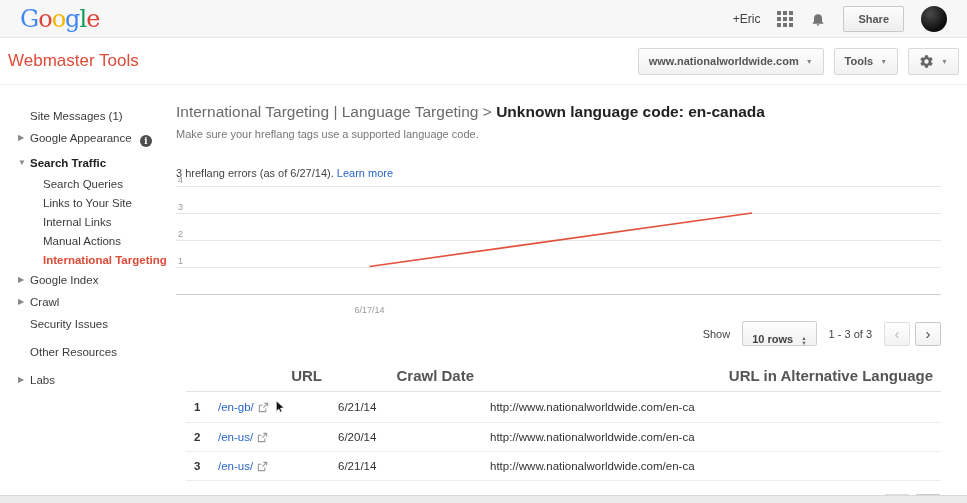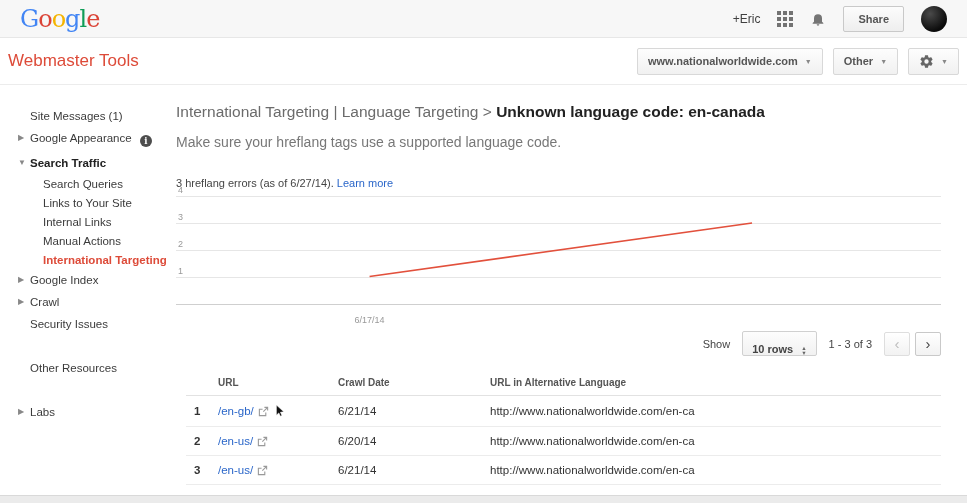--- a/index.html
+++ b/index.html
@@ -30,48 +30,48 @@
   .caret{font-size:7px;color:#888;line-height:1}
   .gear{width:15px;height:15px;display:flex}
 
   
   .sidebar{position:absolute;left:0;top:86px;width:176px;padding:19px 0 0 30px;font-size:11.5px;color:#3b3b3b}
   .side-item{position:relative;padding:5px 0;cursor:pointer;white-space:nowrap}
   .side-item .arrow{position:absolute;left:-12px;top:6px;font-size:8px;color:#888}
   .side-item.child{margin-left:13px;padding:3.5px 0}
   .side-item.bold{font-weight:bold;color:#222}
   .side-item.selected{font-weight:bold;color:#dd4b39}
-  .side-item.gap{margin-top:22px}
+  .side-item.gap{margin-top:6px}
   .info-icon{display:inline-flex;align-items:center;justify-content:center;width:12px;height:12px;border-radius:50%;background:#4d4d4d;color:#fff;font-size:8.5px;font-weight:bold;font-family:"DejaVu Serif",serif;margin-left:5px;vertical-align:-2px;cursor:pointer}
 
   
   .main{position:absolute;left:176px;top:86px;right:0;bottom:0;padding:16px 26px 0 0}
   .page-title{font-size:15.5px;color:#6b6b6b;font-weight:400;line-height:19px}
   .page-title .emph{color:#222;font-weight:bold}
-  .subtitle{font-size:14px;color:#777;margin-top:13px}
+  .subtitle{font-size:11px;color:#777;margin-top:7px}
   .errors-line{font-size:11px;color:#444;margin-top:27px}
   .link{color:#2a66c9;text-decoration:none;cursor:pointer}
 
   .chart{position:relative;height:108px;margin-top:7px}
   .gridline{position:absolute;left:0;right:0;height:1px;background:#e6e6e6}
   .gridline.axis{background:#cfcfcf}
   .ytick{position:absolute;left:2px;font-size:9px;color:#999;transform:translateY(-11px)}
   .chart-svg{position:absolute;inset:0;width:100%;height:100%}
   .xlabel{position:absolute;top:100%;left:25.3%;transform:translateX(-50%);padding-top:11px;font-size:9px;color:#999}
 
   .controls{display:flex;justify-content:flex-end;align-items:center;gap:12px;margin-top:27px;font-size:11px;color:#444}
   .rows-select{display:inline-flex;align-items:flex-end;gap:8px;height:25px;padding:0 9px;background:linear-gradient(#fdfdfd,#f1f1f1);border:1px solid #d0d0d0;border-radius:2px;font-size:11px;font-weight:bold;color:#444;cursor:pointer;font-family:"Liberation Sans",sans-serif}
   .sorter{display:inline-flex;flex-direction:column;font-size:5.5px;line-height:4.5px;color:#666}
   .range{color:#444}
   .pag-btn{width:26px;height:24px;display:inline-flex;align-items:center;justify-content:center;background:linear-gradient(#fff,#f2f2f2);border:1px solid #c9c9c9;border-radius:2px;font-size:15px;line-height:1;color:#444;cursor:pointer;font-family:"Liberation Sans",sans-serif}
   .pag-btn.disabled{color:#bdbdbd;border-color:#dedede;cursor:default}
   .pag-pair{display:inline-flex;gap:5px}
 
   .data-table{margin:13px 0 0 10px;border-collapse:collapse;width:calc(100% - 10px);font-size:11.5px}
-  .data-table th{text-align:left;font-size:10px;font-weight:bold;color:#555;padding:8px 8px 7px;border-bottom:1px solid #e2e2e2}
+  .data-table th{text-align:right;font-size:15px;font-weight:bold;color:#555;padding:8px 8px 7px;border-bottom:1px solid #e2e2e2}
   .data-table td{padding:8px 8px;border-bottom:1px solid #ececec;color:#333}
   .col-num{width:24px}
   .col-url{width:120px}
   .col-date{width:152px}
   .row-num{font-weight:bold;color:#444}
   .url-cell{display:flex;align-items:center;gap:4px}
   .ext-icon{display:inline-flex;width:11px;height:11px}
   .cursor-icon{display:inline-flex;width:11px;height:14px;margin-left:2px}
 
   .bottom-pagination{display:flex;justify-content:flex-end;margin-top:13px}
@@ -110,21 +110,21 @@
   </header>
 
   <div class="productbar">
     <h1 class="product-title">Webmaster Tools</h1>
     <div class="pb-right">
       <button class="gbtn">
         <span>www.nationalworldwide.com</span>
         <span class="caret">▼</span>
       </button>
       <button class="gbtn">
-        <span>Other</span>
+        <span>Tools</span>
         <span class="caret">▼</span>
       </button>
       <button class="gbtn">
         <span class="gear">
           <svg viewBox="0 0 24 24" width="15" height="15" fill="#666">
               <path d="M19.43 12.98c.04-.32.07-.64.07-.98s-.03-.66-.07-.98l2.11-1.65a.5.5 0 0 0 .12-.64l-2-3.46a.5.5 0 0 0-.61-.22l-2.49 1a7.3 7.3 0 0 0-1.69-.98l-.38-2.65A.49.49 0 0 0 14 2h-4a.49.49 0 0 0-.49.42l-.38 2.65c-.61.25-1.17.59-1.69.98l-2.49-1a.5.5 0 0 0-.61.22l-2 3.46a.5.5 0 0 0 .12.64l2.11 1.65c-.04.32-.07.65-.07.98s.03.66.07.98l-2.11 1.65a.5.5 0 0 0-.12.64l2 3.46c.12.22.39.3.61.22l2.49-1c.52.39 1.08.73 1.69.98l.38 2.65c.04.24.25.42.49.42h4c.24 0 .45-.18.49-.42l.38-2.65c.61-.25 1.17-.59 1.69-.98l2.49 1c.22.08.49 0 .61-.22l2-3.46a.5.5 0 0 0-.12-.64l-2.11-1.65zM12 15.5a3.5 3.5 0 1 1 0-7 3.5 3.5 0 0 1 0 7z"></path>
             </svg>
         </span>
         <span class="caret">▼</span>
       </button>

